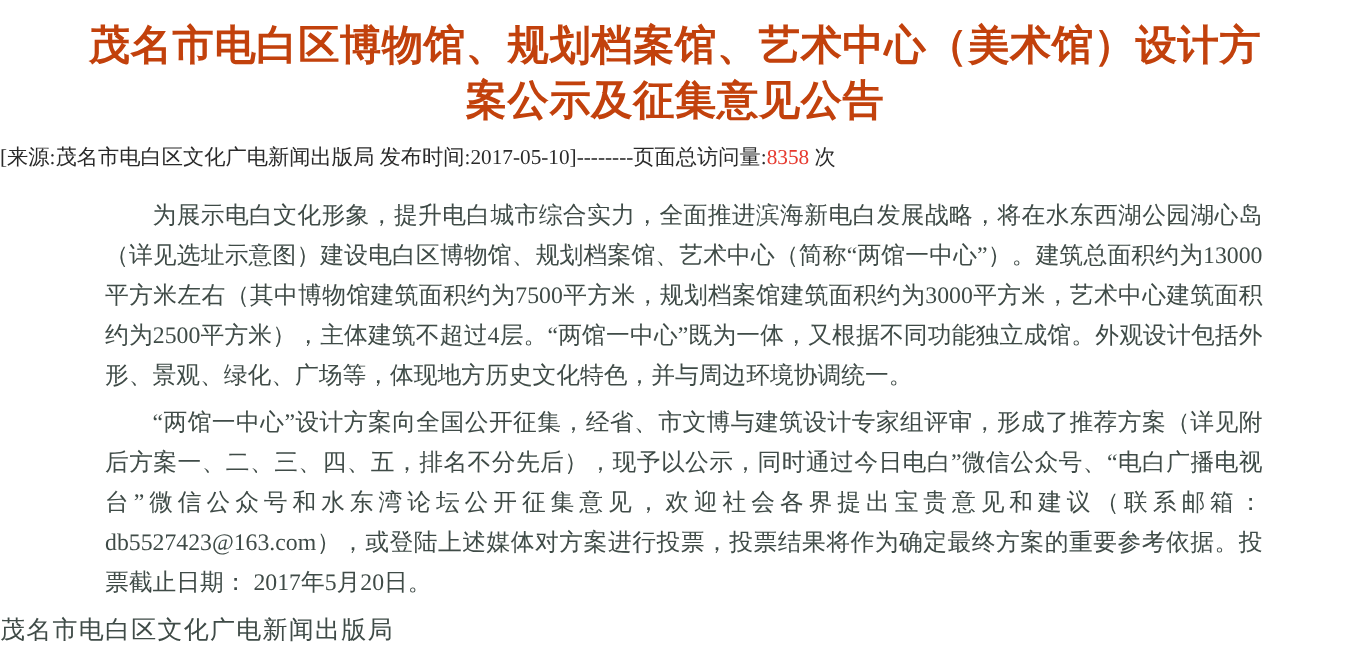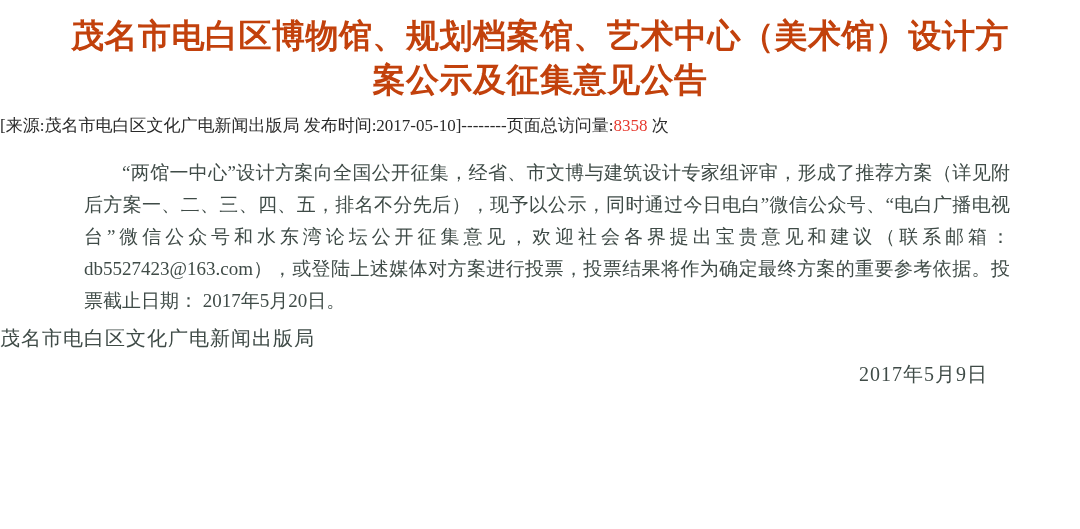--- a/index.html
+++ b/index.html
@@ -72,20 +72,21 @@
 </head>
 <body>
 
 <div class="page">
 
   <h1 class="title">茂名市电白区博物馆、规划档案馆、艺术中心（美术馆）设计方案公示及征集意见公告</h1>
 
   <div class="meta"><span>[来源:茂名市电白区文化广电新闻出版局 发布时间:2017-05-10]--------</span><span>页面总访问量:</span><span class="visits-count">8358</span><span> 次</span></div>
 
   <div class="content">
+    <p>为展示电白文化形象，提升电白城市综合实力，全面推进滨海新电白发展战略，将在水东西湖公园湖心岛（详见选址示意图）建设电白区博物馆、规划档案馆、艺术中心（简称“两馆一中心”）。建筑总面积约为13000平方米左右（其中博物馆建筑面积约为7500平方米，规划档案馆建筑面积约为3000平方米，艺术中心建筑面积约为2500平方米），主体建筑不超过4层。“两馆一中心”既为一体，又根据不同功能独立成馆。外观设计包括外形、景观、绿化、广场等，体现地方历史文化特色，并与周边环境协调统一。</p>
     <p>“两馆一中心”设计方案向全国公开征集，经省、市文博与建筑设计专家组评审，形成了推荐方案（详见附后方案一、二、三、四、五，排名不分先后），现予以公示，同时通过今日电白”微信公众号、“电白广播电视台”微信公众号和水东湾论坛公开征集意见，欢迎社会各界提出宝贵意见和建议（联系邮箱：db5527423@163.com），或登陆上述媒体对方案进行投票，投票结果将作为确定最终方案的重要参考依据。投票截止日期： 2017年5月20日。</p>
   </div>
 
   <div class="signature">茂名市电白区文化广电新闻出版局</div>
 
   <div class="date">2017年5月9日</div>
 
 </div>
 
 </body></html>

